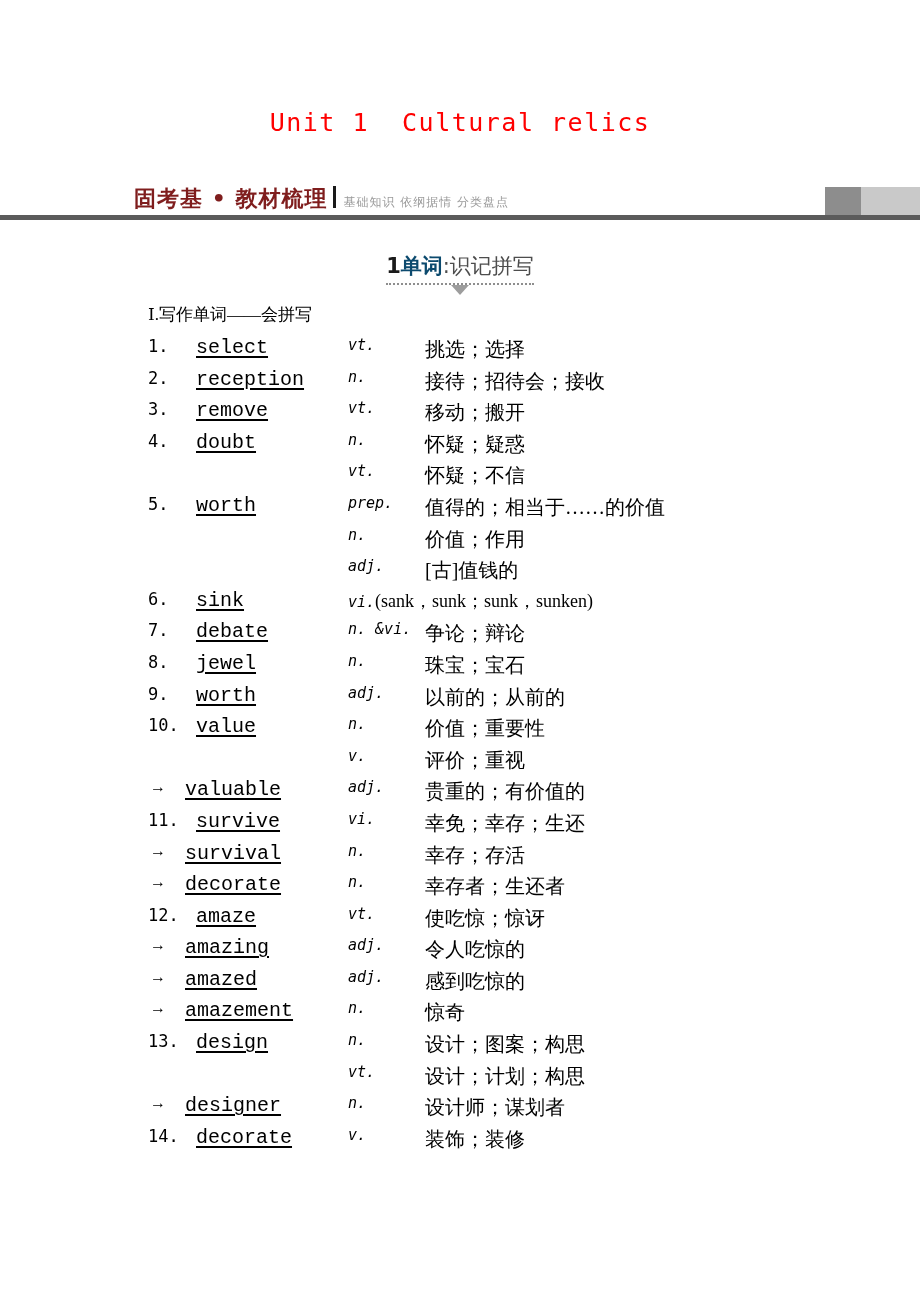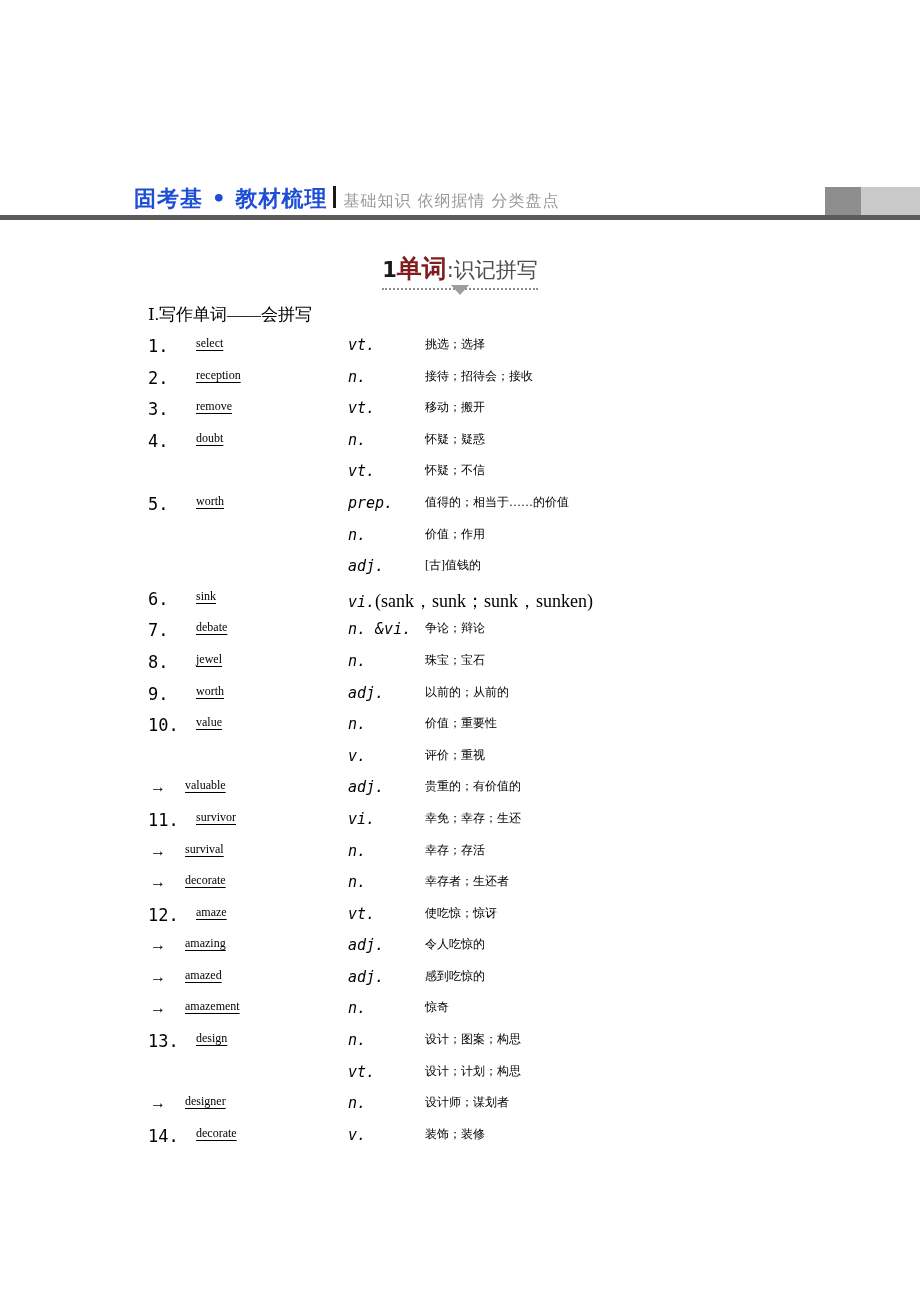--- a/index.html
+++ b/index.html
@@ -48,36 +48,36 @@
     position: absolute;
     left: 134px;
     top: 0px;
     display: flex;
     align-items: baseline;
   }
   .header-label {
     font-family: "DejaVu Sans", "Liberation Sans", sans-serif;
     font-weight: bold;
     font-size: 22px;
-    color: #1d4ed8;
+    color: #7f1d1d;
     letter-spacing: 1px;
     white-space: nowrap;
   }
   .header-divider {
     display: inline-block;
     width: 3px;
     height: 22px;
     background: #1a1a1a;
     margin: 0 7px 0 6px;
     position: relative;
     top: 2px;
   }
   .header-sub {
     font-family: "DejaVu Sans", "Liberation Sans", sans-serif;
-    font-size: 16px;
+    font-size: 12px;
     color: #9a9a9a;
     letter-spacing: 1px;
     white-space: nowrap;
   }
   .header-blocks {
     position: absolute;
     top: 3px;
     left: 825px;
     display: flex;
   }
@@ -116,22 +116,22 @@
   }
   .subsection-num {
     font-family: "DejaVu Sans", "Liberation Sans", sans-serif;
     font-weight: bold;
     font-size: 21px;
     color: #1a1a1a;
   }
   .subsection-a {
     font-family: "DejaVu Sans", "Liberation Sans", sans-serif;
     font-weight: bold;
-    font-size: 25px;
-    color: #7f1d1d;
+    font-size: 21px;
+    color: #0c4a6e;
   }
   .subsection-b {
     font-family: "DejaVu Sans", "Liberation Sans", sans-serif;
     font-size: 21px;
     color: #4d4d4d;
   }
   .subsection-tri {
     position: absolute;
     left: 50%;
     margin-left: -9px;
@@ -174,22 +174,22 @@
     white-space: nowrap;
   }
   .c-num.arrow {
     left: 150px;
     font-family: "Liberation Serif", "DejaVu Serif", serif;
     font-size: 16px;
   }
   .c-word {
     position: absolute;
     left: 196px;
-    font-size: 12px;
-    font-family: Liberation Serif, serif;
+    font-size: 20px;
+    font-family: Liberation Mono, monospace;
     text-decoration: underline;
     text-underline-offset: 3px;
     white-space: nowrap;
   }
   .c-word.arrow-word {
     left: 185px;
   }
   .c-pos {
     position: absolute;
     left: 348px;
@@ -199,30 +199,31 @@
     white-space: nowrap;
   }
   .c-pos .forms {
     font-style: normal;
     font-family: "Liberation Serif", "DejaVu Serif", serif;
     font-size: 18px;
   }
   .c-cn {
     position: absolute;
     left: 425px;
-    font-size: 12px;
+    font-size: 20px;
     font-family: "Liberation Serif", "DejaVu Serif", serif;
     white-space: nowrap;
   }
 </style>
 </head>
 <body>
 
 <div class="page">
 
+  <div class="unit-title">Unit 1  Cultural relics</div>
 
   <div class="header-band">
     <div class="header-label-wrap">
       <span class="header-label">固考基 • 教材梳理</span>
       <span class="header-divider"></span>
       <span class="header-sub">基础知识 依纲据情 分类盘点</span>
     </div>
     <div class="header-blocks">
       <div class="hb-dark"></div>
       <div class="hb-light"></div>
@@ -325,21 +326,21 @@
         <span class="c-cn">评价；重视</span>
       </div>
       <div class="row">
         <span class="c-num arrow">→</span>
         <span class="c-word arrow-word">valuable</span>
         <span class="c-pos"><span>adj.</span></span>
         <span class="c-cn">贵重的；有价值的</span>
       </div>
       <div class="row">
         <span class="c-num">11.</span>
-        <span class="c-word">survivor</span>
+        <span class="c-word">survive</span>
         <span class="c-pos"><span>vi.</span></span>
         <span class="c-cn">幸免；幸存；生还</span>
       </div>
       <div class="row">
         <span class="c-num arrow">→</span>
         <span class="c-word arrow-word">survival</span>
         <span class="c-pos"><span>n.</span></span>
         <span class="c-cn">幸存；存活</span>
       </div>
       <div class="row">

